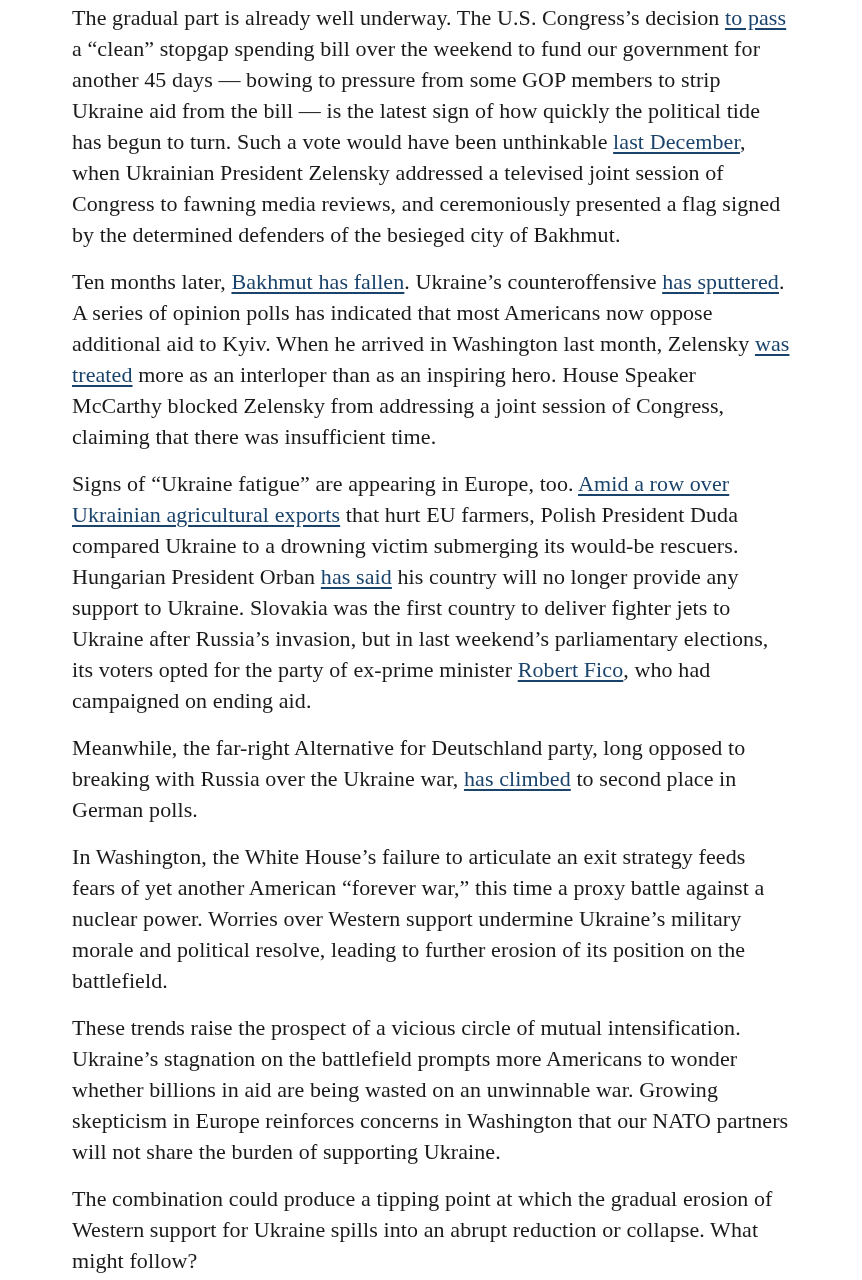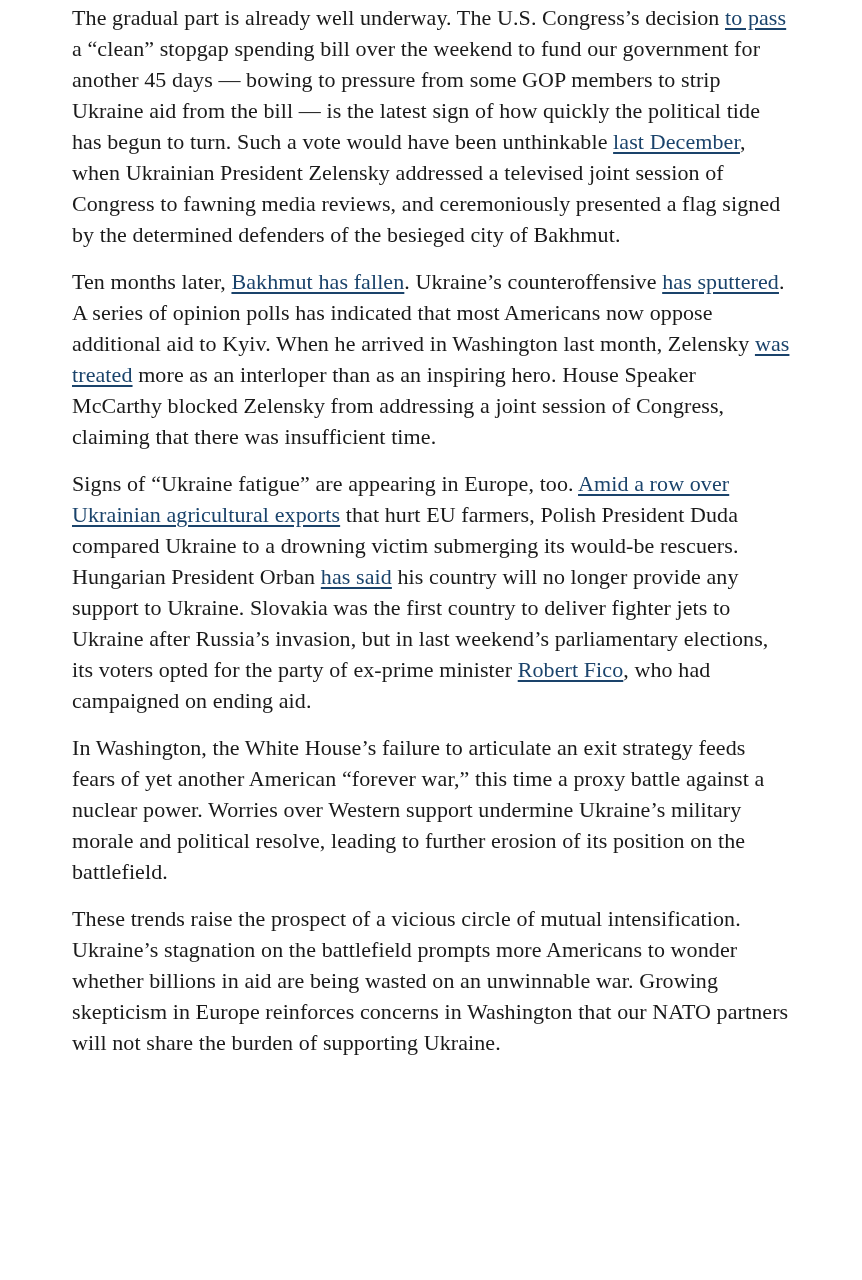--- a/index.html
+++ b/index.html
@@ -36,16 +36,18 @@
   }
 </style>
 </head>
 <body style="background: rgb(255, 255, 255);">
 
 <div class="article">
   <div id="paragraphs">
       <p class="para"><span>The gradual part is already well underway. The U.S. Congress’s decision </span><a href="#" class="link">to pass</a><span> a “clean” stopgap spending bill over the weekend to fund our government for another 45 days — bowing to pressure from some GOP members to strip Ukraine aid from the bill — is the latest sign of how quickly the political tide has begun to turn. Such a vote would have been unthinkable </span><a href="#" class="link">last December</a><span>, when Ukrainian President Zelensky addressed a televised joint session of Congress to fawning media reviews, and ceremoniously presented a flag signed by the determined defenders of the besieged city of Bakhmut.</span></p>
       <p class="para"><span>Ten months later, </span><a href="#" class="link">Bakhmut has fallen</a><span>. Ukraine’s counteroffensive </span><a href="#" class="link">has sputtered</a><span>. A series of opinion polls has indicated that most Americans now oppose additional aid to Kyiv. When he arrived in Washington last month, Zelensky </span><a href="#" class="link">was treated</a><span> more as an interloper than as an inspiring hero. House Speaker McCarthy blocked Zelensky from addressing a joint session of Congress, claiming that there was insufficient time.</span></p>
       <p class="para"><span>Signs of “Ukraine fatigue” are appearing in Europe, too. </span><a href="#" class="link">Amid a row over Ukrainian agricultural exports</a><span> that hurt EU farmers, Polish President Duda compared Ukraine to a drowning victim submerging its would-be rescuers. Hungarian President Orban </span><a href="#" class="link">has said</a><span> his country will no longer provide any support to Ukraine. Slovakia was the first country to deliver fighter jets to Ukraine after Russia’s invasion, but in last weekend’s parliamentary elections, its voters opted for the party of ex-prime minister </span><a href="#" class="link">Robert Fico</a><span>, who had campaigned on ending aid.</span></p>
+      <p class="para"><span>Meanwhile, the far-right Alternative for Deutschland party, long opposed to breaking with Russia over the Ukraine war, </span><a href="#" class="link">has climbed</a><span> to second place in German polls.</span></p>
       <p class="para"><span>In Washington, the White House’s failure to articulate an exit strategy feeds fears of yet another American “forever war,” this time a proxy battle against a nuclear power. Worries over Western support undermine Ukraine’s military morale and political resolve, leading to further erosion of its position on the battlefield.</span></p>
       <p class="para"><span>These trends raise the prospect of a vicious circle of mutual intensification. Ukraine’s stagnation on the battlefield prompts more Americans to wonder whether billions in aid are being wasted on an unwinnable war. Growing skepticism in Europe reinforces concerns in Washington that our NATO partners will not share the burden of supporting Ukraine.</span></p>
+      <p class="para"><span>The combination could produce a tipping point at which the gradual erosion of Western support for Ukraine spills into an abrupt reduction or collapse. What might follow?</span></p>
     </div>
 </div>
 
 </body></html>

